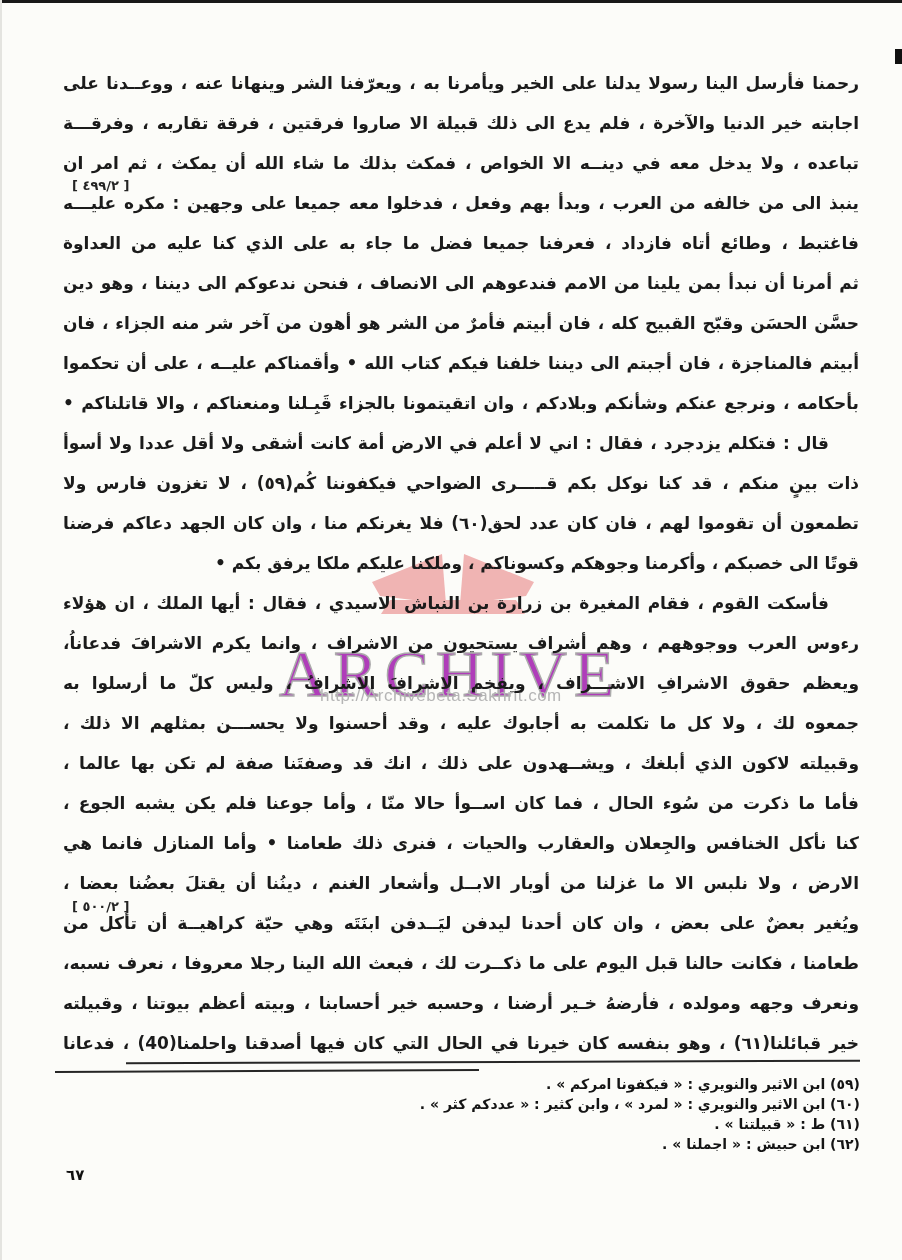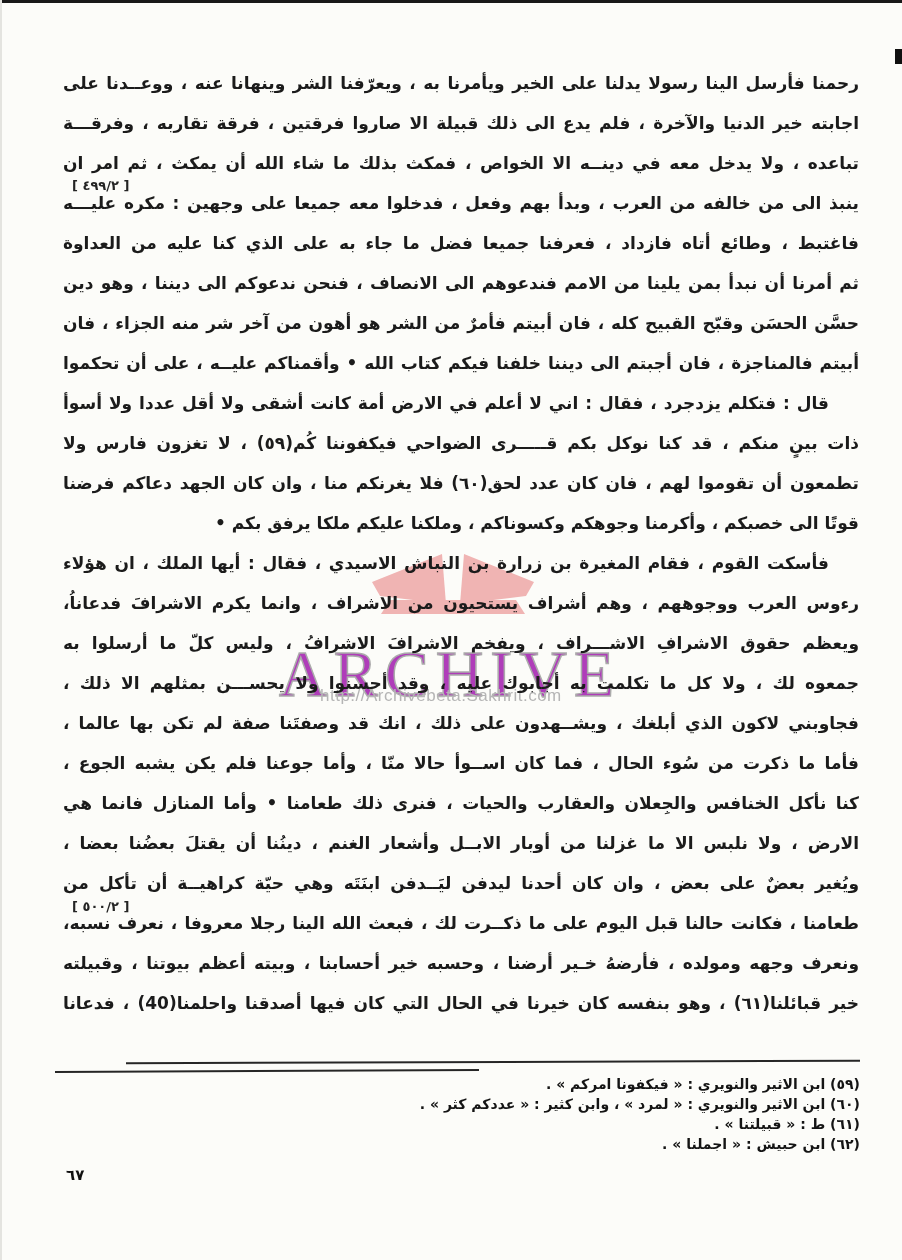--- a/index.html
+++ b/index.html
@@ -66,29 +66,30 @@
 
   <div class="text-block">
     <div class="tline">رحمنا فأرسل الينا رسولا يدلنا على الخير ويأمرنا به ، ويعرّفنا الشر وينهانا عنه ، ووعــدنا على</div>
     <div class="tline">اجابته خير الدنيا والآخرة ، فلم يدع الى ذلك قبيلة الا صاروا فرقتين ، فرقة تقاربه ، وفرقـــة</div>
     <div class="tline">تباعده ، ولا يدخل معه في دينــه الا الخواص ، فمكث بذلك ما شاء الله أن يمكث ، ثم امر ان</div>
     <div class="tline">ينبذ الى من خالفه من العرب ، وبدأ بهم وفعل ، فدخلوا معه جميعا على وجهين : مكره عليـــه</div>
     <div class="tline">فاغتبط ، وطائع أتاه فازداد ، فعرفنا جميعا فضل ما جاء به على الذي كنا عليه من العداوة والضيق،</div>
     <div class="tline">ثم أمرنا أن نبدأ بمن يلينا من الامم فندعوهم الى الانصاف ، فنحن ندعوكم الى ديننا ، وهو دين</div>
     <div class="tline">حسَّن الحسَن وقبّح القبيح كله ، فان أبيتم فأمرٌ من الشر هو أهون من آخر شر منه الجزاء ، فان</div>
     <div class="tline">أبيتم فالمناجزة ، فان أجبتم الى ديننا خلفنا فيكم كتاب الله • وأقمناكم عليــه ، على أن تحكموا</div>
+    <div class="tline">بأحكامه ، ونرجع عنكم وشأنكم وبلادكم ، وان اتقيتمونا بالجزاء قَبِـلنا ومنعناكم ، والا قاتلناكم •</div>
     <div class="tline indent">قال : فتكلم يزدجرد ، فقال : اني لا أعلم في الارض أمة كانت أشقى ولا أقل عددا ولا أسوأ</div>
     <div class="tline">ذات بينٍ منكم ، قد كنا نوكل بكم قـــــرى الضواحي فيكفوننا كُم(٥٩) ، لا تغزون فارس ولا</div>
     <div class="tline">تطمعون أن تقوموا لهم ، فان كان عدد لحق(٦٠) فلا يغرنكم منا ، وان كان الجهد دعاكم فرضنا لكم</div>
     <div class="tline end">قوتًا الى خصبكم ، وأكرمنا وجوهكم وكسوناكم ، وملكنا عليكم ملكا يرفق بكم •</div>
     <div class="tline indent">فأسكت القوم ، فقام المغيرة بن زرارة بن النباش الاسيدي ، فقال : أيها الملك ، ان هؤلاء</div>
     <div class="tline">رءوس العرب ووجوههم ، وهم أشراف يستحيون من الاشراف ، وانما يكرم الاشرافَ فدعاناُ،</div>
     <div class="tline">ويعظم حقوق الاشرافِ الاشـــراف ، ويفخم الاشرافَ الاشرافُ ، وليس كلّ ما أرسلوا به</div>
     <div class="tline">جمعوه لك ، ولا كل ما تكلمت به أجابوك عليه ، وقد أحسنوا ولا يحســـن بمثلهم الا ذلك ،</div>
-    <div class="tline">فجاوبني لاكون الذي أبلغك ، ويشــهدون على ذلك ، انك قد وصفتَنا صفة لم تكن بها عالما ،</div>
+    <div class="tline">وقبيلته لاكون الذي أبلغك ، ويشــهدون على ذلك ، انك قد وصفتَنا صفة لم تكن بها عالما ،</div>
     <div class="tline">فأما ما ذكرت من سُوء الحال ، فما كان اســوأ حالا منّا ، وأما جوعنا فلم يكن يشبه الجوع ،</div>
     <div class="tline">كنا نأكل الخنافس والجِعلان والعقارب والحيات ، فنرى ذلك طعامنا • وأما المنازل فانما هي ظهــر</div>
     <div class="tline">الارض ، ولا نلبس الا ما غزلنا من أوبار الابــل وأشعار الغنم ، دينُنا أن يقتلَ بعضُنا بعضا ،</div>
     <div class="tline">ويُغير بعضٌ على بعض ، وان كان أحدنا ليدفن ليَــدفن ابنَتَه وهي حيّة كراهيــة أن تأكل من</div>
     <div class="tline">طعامنا ، فكانت حالنا قبل اليوم على ما ذكــرت لك ، فبعث الله الينا رجلا معروفا ، نعرف نسبه،</div>
     <div class="tline">ونعرف وجهه ومولده ، فأرضهُ خـير أرضنا ، وحسبه خير أحسابنا ، وبيته أعظم بيوتنا ، وقبيلته</div>
     <div class="tline">خير قبائلنا(٦١) ، وهو بنفسه كان خيرنا في الحال التي كان فيها أصدقنا واحلمنا(40) ، فدعانا الى</div>
   </div>
 
   <div class="margin-note mnote-top">[ ٤٩٩/٢ ]</div>

